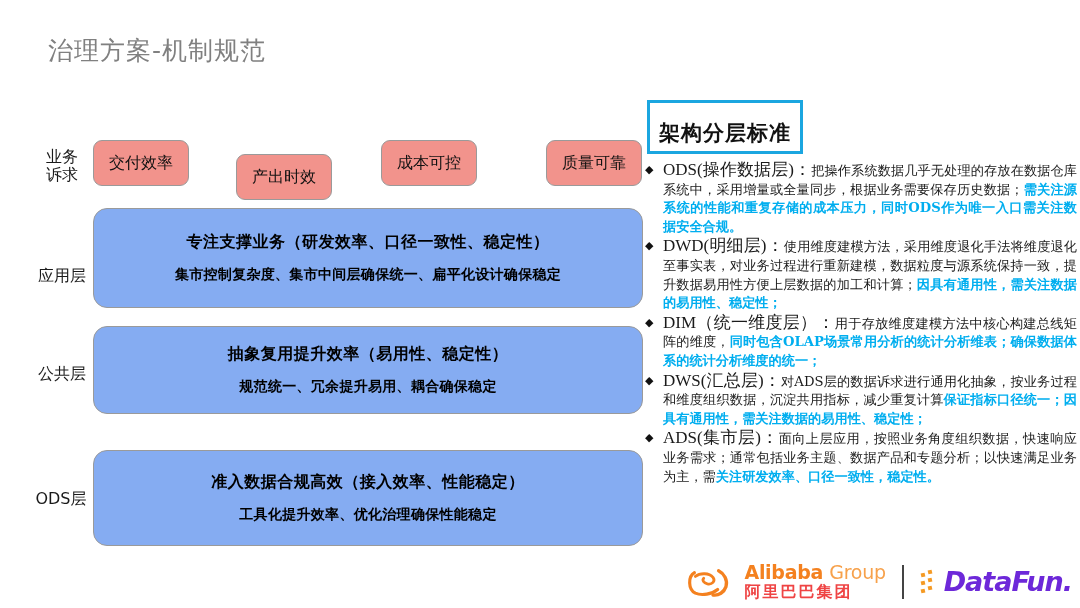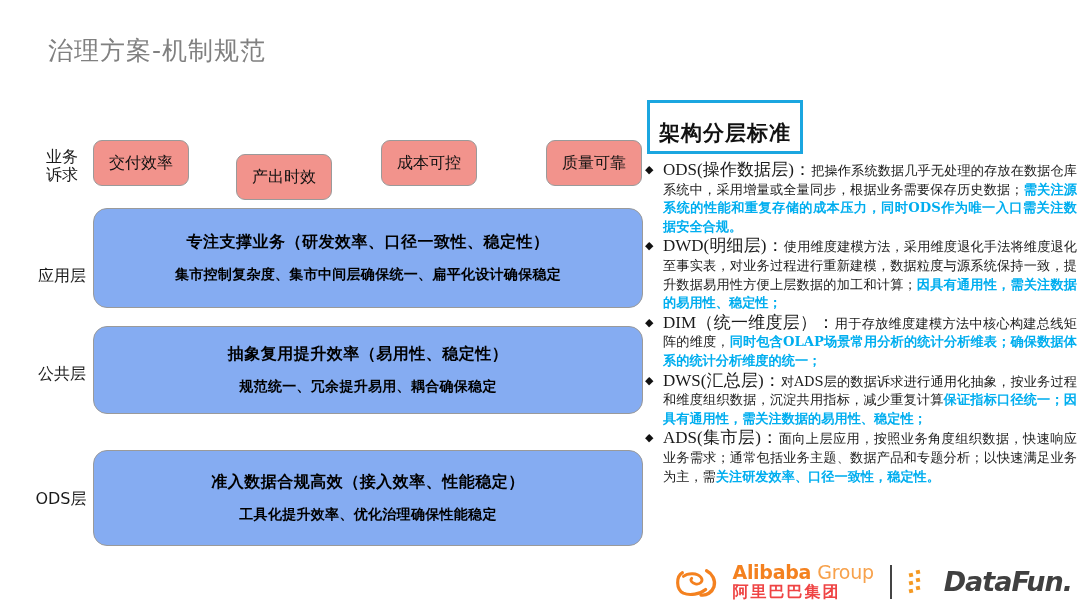--- a/index.html
+++ b/index.html
@@ -109,23 +109,22 @@
   .ali-logo{display:flex;align-items:center;gap:6px;}
   .ali-mark{width:52px;height:34px;position:relative;}
   .ali-text{display:flex;flex-direction:column;line-height:1;}
   .ali-en{font-size:19px;font-weight:bold;color:#F4811F;letter-spacing:-.3px;}
   .ali-en .grp{color:#F7A14B;font-weight:normal;}
   .ali-cn{font-size:16px;font-weight:bold;color:#ef4444;letter-spacing:2px;margin-top:2px;}
   .divider{width:2px;height:34px;background:#444;}
   .datafun{display:flex;align-items:center;gap:2px;}
   .df-text{
     font-size:27px;font-weight:bold;font-style:italic;
-    color:#404040;letter-spacing:-1px;
+    color:#6d28d9;letter-spacing:-1px;
     font-family:"DejaVu Sans","Liberation Sans",sans-serif;
-    margin-left:12px;
   }
 </style>
 </head>
 <body>
 
 <div id="slide">
 
   <div class="slide-title">治理方案-机制规范</div>
 
   <div class="left-panel">

